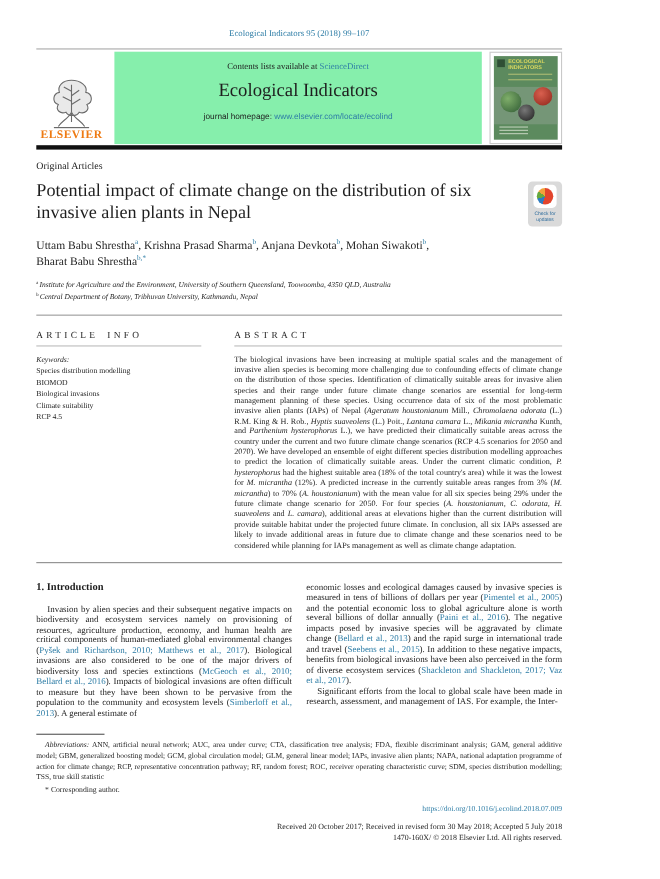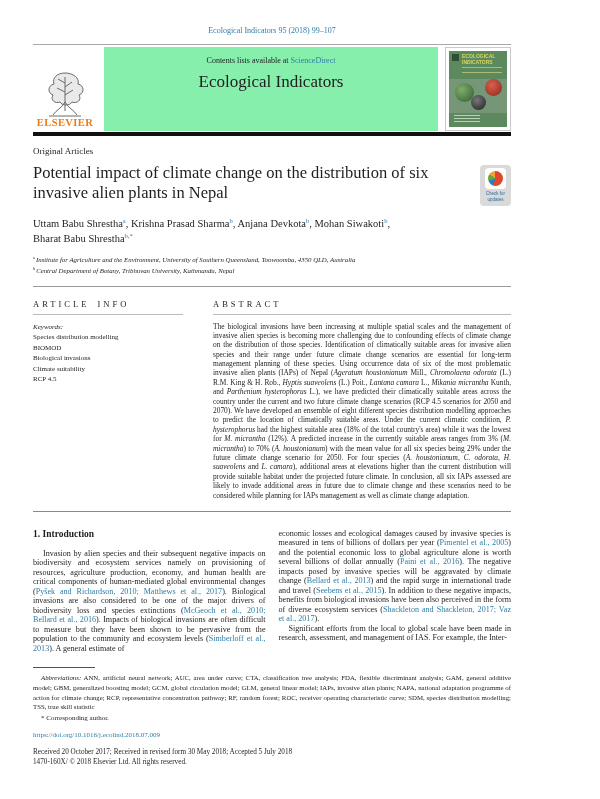--- a/index.html
+++ b/index.html
@@ -87,21 +87,21 @@
   .intro-head{font-size:9.5px;font-weight:bold;margin-bottom:10px;}
   .para{font-size:8.1px;line-height:1.17;text-align:justify;}
   .ind{text-indent:10px;}
   .para + .para{margin-top:0;}
 
   
   .footnotes{margin-top:14px;}
   .fn-rule{border:0;border-top:1px solid #555;width:62px;margin-bottom:5px;}
   .fn-abbr{font-size:6.8px;line-height:1.43;text-align:justify;text-indent:8px;}
   .fn-line{font-size:7px;margin-top:2px;text-indent:8px;}
-  .footer{margin-top:9px;}
+  .footer{margin-top:9px;text-align:right;}
   .doi{font-size:7px;}
   .received{font-size:7.2px;margin-top:9px;}
   .issn{font-size:7.2px;margin-top:2px;}
 </style>
 </head>
 <body>
 
 <div class="page">
 
   <div class="jref">Ecological Indicators 95 (2018) 99–107</div>
@@ -115,20 +115,21 @@
           <path d="M21 31 C18 37 12 39 9 44 M21 31 C24 37 30 39 33 44 M21 31 L21 40"></path>
           <path d="M5 45 L37 45"></path>
         </g>
       </svg>
       <div class="elsevier-word">ELSEVIER</div>
     </div>
 
     <div class="banner">
       <div class="contents-line"><span>Contents lists available at </span><span class="lnk">ScienceDirect</span></div>
       <div class="journal-title">Ecological Indicators</div>
+      <div class="homepage-line"><span>journal homepage: </span><span class="lnk">www.elsevier.com/locate/ecolind</span></div>
     </div>
 
     <div class="cover-col">
       <div class="cover">
         <div class="cover-inner">
           <div class="cover-logo"></div>
           <div class="cover-title">ECOLOGICAL INDICATORS</div>
           <div class="cover-sub"></div>
           <div class="cov-band"></div>
           <div class="cov-c1"></div>

